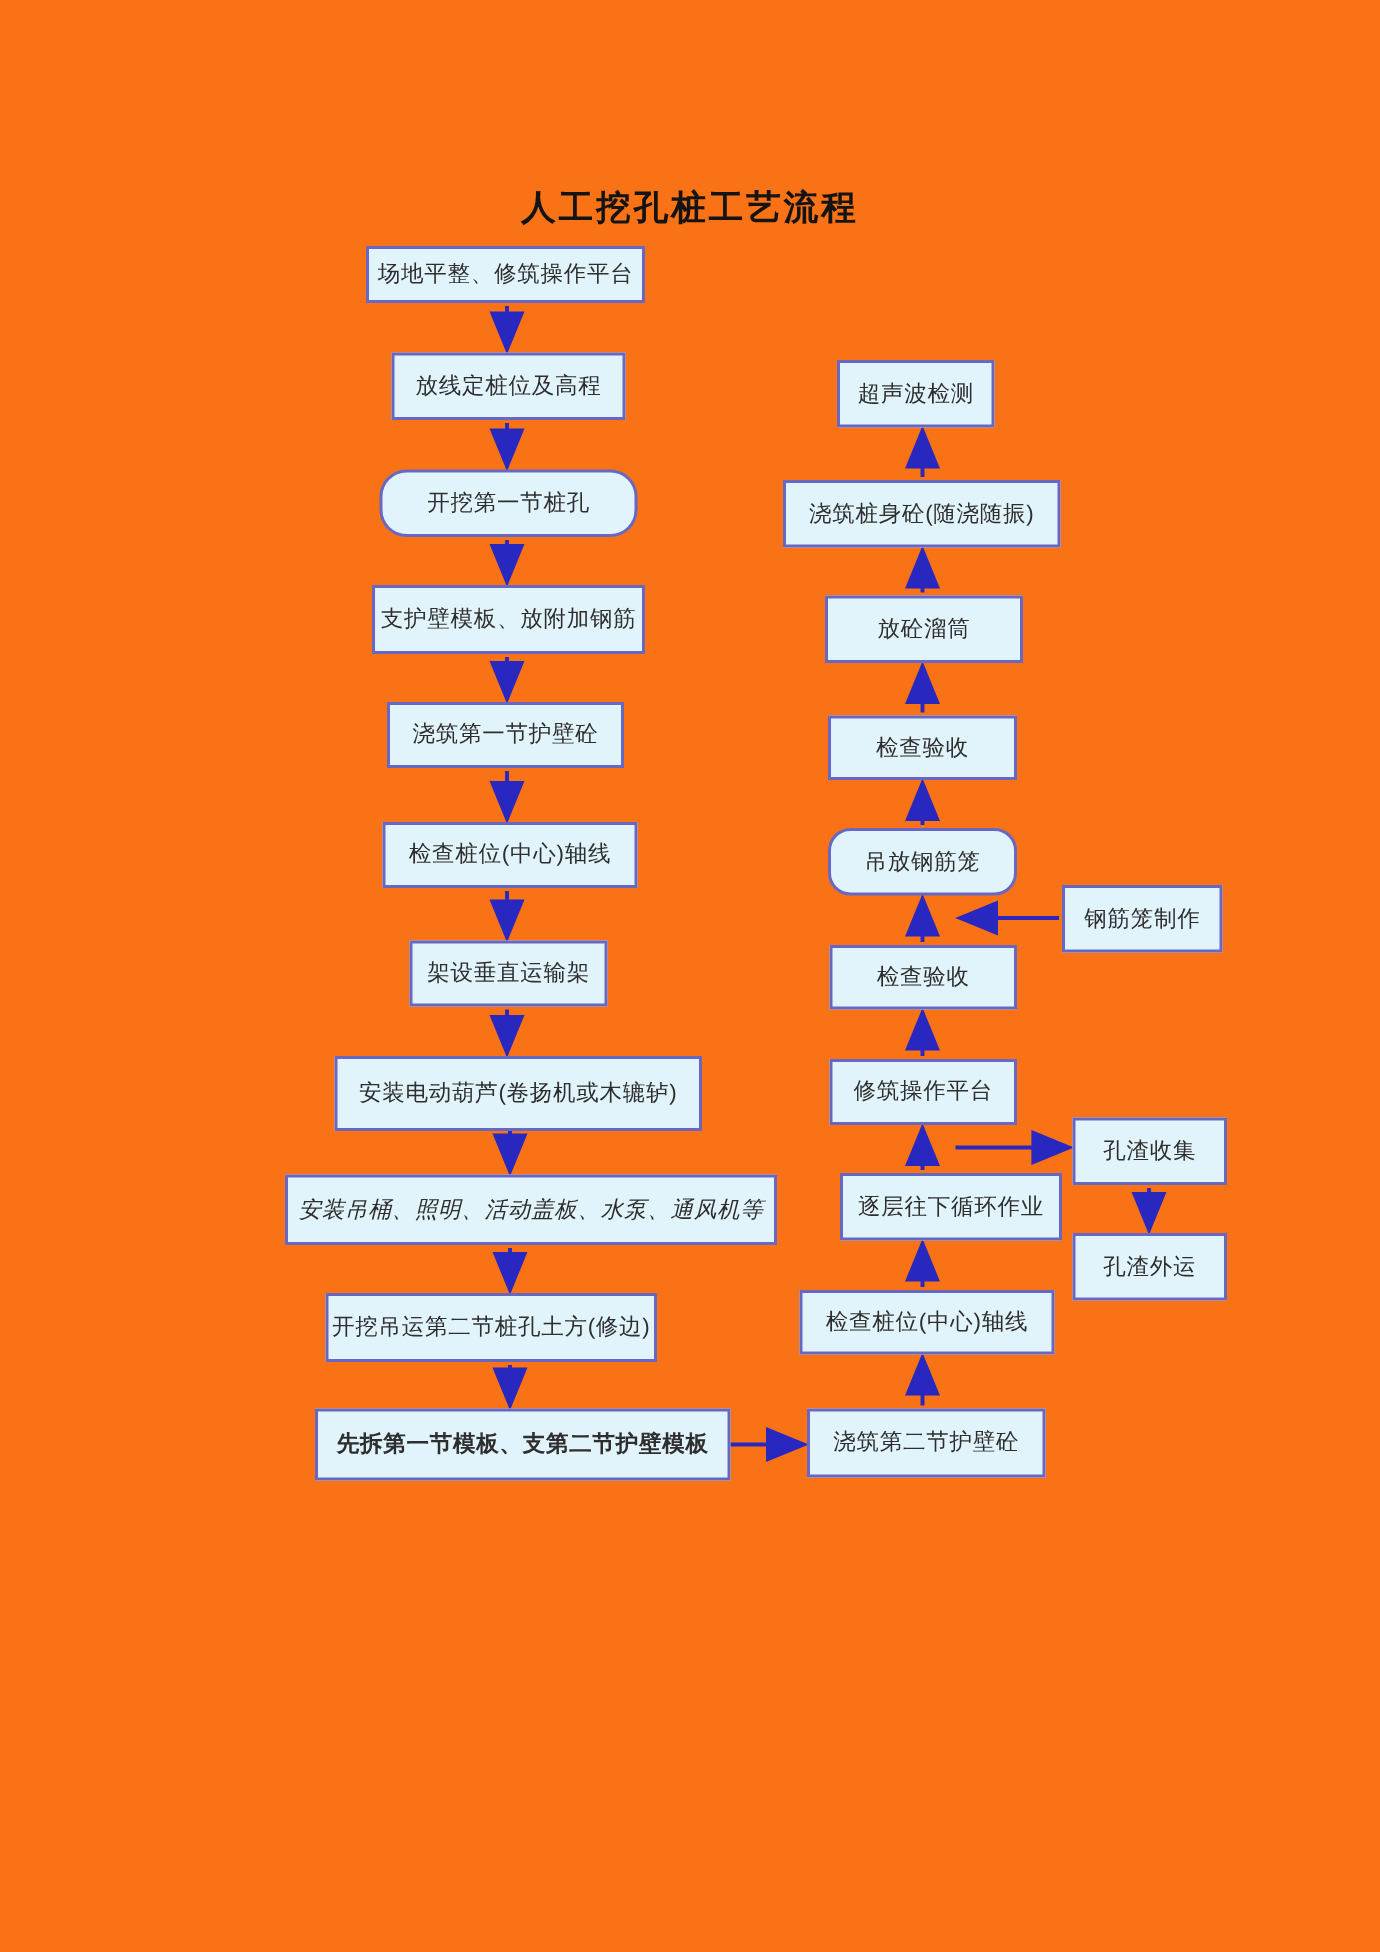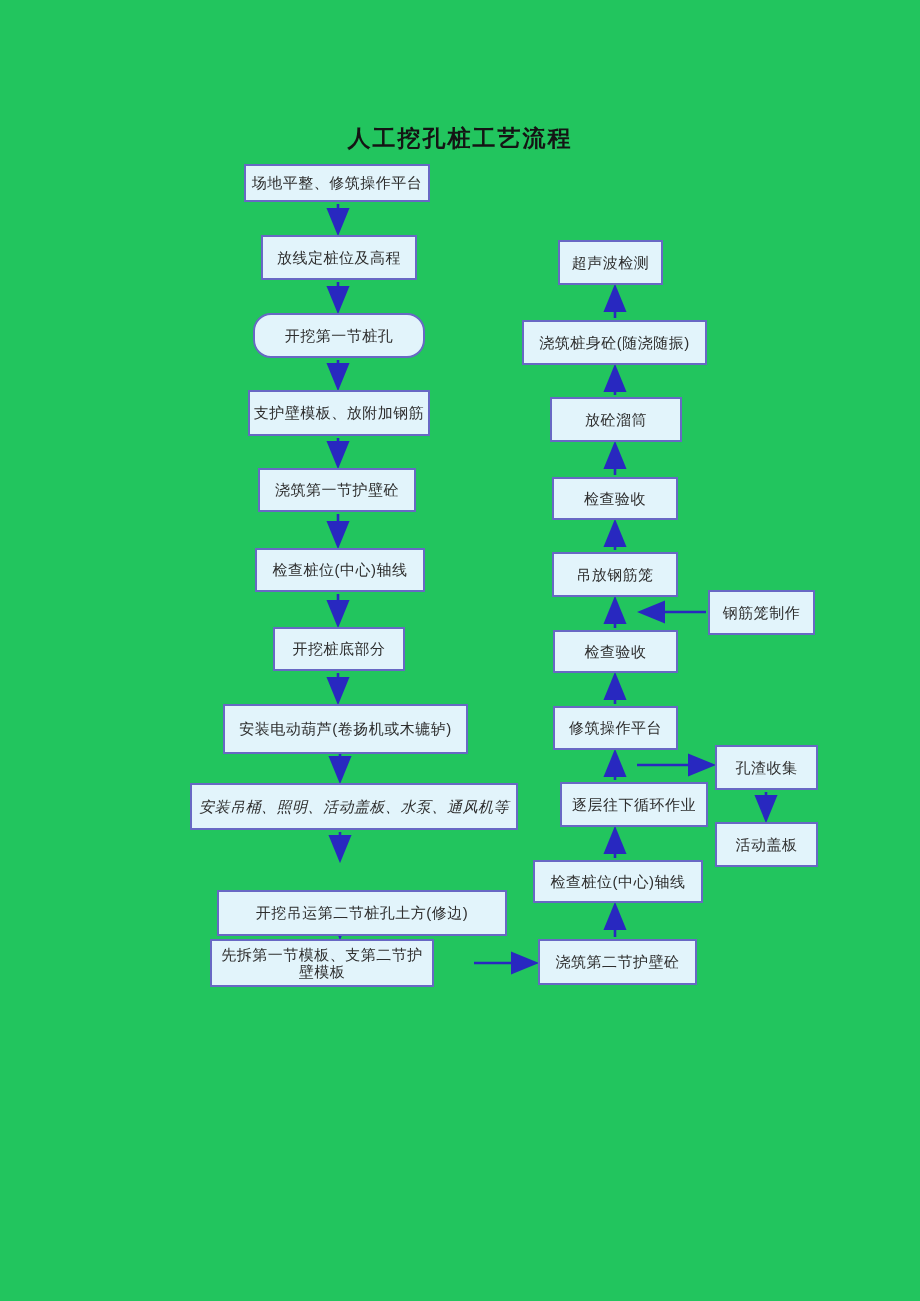--- a/index.html
+++ b/index.html
@@ -4,21 +4,21 @@
 <style>
   html, body {
     margin: 0;
     padding: 0;
     background: #ffffff;
   }
   .page {
     position: relative;
     width: 920px;
     height: 1301px;
-    background: #22c55e;
+    background: #f97316;
     overflow: hidden;
     font-family: "Liberation Sans", "DejaVu Sans", sans-serif;
   }
   .diagram-title {
     position: absolute;
     top: 123px;
     left: 0;
     width: 920px;
     margin: 0;
     text-align: center;
@@ -90,32 +90,32 @@
       <line x1="766" y1="792" x2="766" y2="818" stroke="#2828c0" stroke-width="2.6" marker-end="url(#arrowhead)"></line>
     </svg>
 
   <div id="flow" class="flow-layer">
       <div class="node" style="left: 244px; top: 164px; width: 186px; height: 38px;">场地平整、修筑操作平台</div>
       <div class="node" style="left: 261px; top: 235px; width: 156px; height: 45px;">放线定桩位及高程</div>
       <div class="node" style="left: 253px; top: 313px; width: 172px; height: 45px; border-radius: 18px;">开挖第一节桩孔</div>
       <div class="node" style="left: 248px; top: 390px; width: 182px; height: 46px;">支护壁模板、放附加钢筋</div>
       <div class="node" style="left: 258px; top: 468px; width: 158px; height: 44px;">浇筑第一节护壁砼</div>
       <div class="node" style="left: 255px; top: 548px; width: 170px; height: 44px;">检查桩位(中心)轴线</div>
-      <div class="node" style="left: 273px; top: 627px; width: 132px; height: 44px;">开挖桩底部分</div>
+      <div class="node" style="left: 273px; top: 627px; width: 132px; height: 44px;">架设垂直运输架</div>
       <div class="node" style="left: 223px; top: 704px; width: 245px; height: 50px;">安装电动葫芦(卷扬机或木辘轳)</div>
       <div class="node" style="left: 190px; top: 783px; width: 328px; height: 47px; font-style: italic;">安装吊桶、照明、活动盖板、水泵、通风机等</div>
-      <div class="node" style="left: 217px; top: 890px; width: 290px; height: 46px;">开挖吊运第二节桩孔土方(修边)</div>
-      <div class="node" style="left: 210px; top: 939px; width: 224px; height: 48px;">先拆第一节模板、支第二节护壁模板</div>
+      <div class="node" style="left: 217px; top: 862px; width: 221px; height: 46px;">开挖吊运第二节桩孔土方(修边)</div>
+      <div class="node" style="left: 210px; top: 939px; width: 277px; height: 48px; font-weight: bold;">先拆第一节模板、支第二节护壁模板</div>
       <div class="node" style="left: 558px; top: 240px; width: 105px; height: 45px;">超声波检测</div>
       <div class="node" style="left: 522px; top: 320px; width: 185px; height: 45px;">浇筑桩身砼(随浇随振)</div>
       <div class="node" style="left: 550px; top: 397px; width: 132px; height: 45px;">放砼溜筒</div>
       <div class="node" style="left: 552px; top: 477px; width: 126px; height: 43px;">检查验收</div>
-      <div class="node" style="left: 552px; top: 552px; width: 126px; height: 45px;">吊放钢筋笼</div>
+      <div class="node" style="left: 552px; top: 552px; width: 126px; height: 45px; border-radius: 15px;">吊放钢筋笼</div>
       <div class="node" style="left: 708px; top: 590px; width: 107px; height: 45px;">钢筋笼制作</div>
       <div class="node" style="left: 553px; top: 630px; width: 125px; height: 43px;">检查验收</div>
       <div class="node" style="left: 553px; top: 706px; width: 125px; height: 44px;">修筑操作平台</div>
       <div class="node" style="left: 715px; top: 745px; width: 103px; height: 45px;">孔渣收集</div>
       <div class="node" style="left: 560px; top: 782px; width: 148px; height: 45px; text-align: center;">逐层往下循环作业</div>
-      <div class="node" style="left: 715px; top: 822px; width: 103px; height: 45px;">活动盖板</div>
+      <div class="node" style="left: 715px; top: 822px; width: 103px; height: 45px;">孔渣外运</div>
       <div class="node" style="left: 533px; top: 860px; width: 170px; height: 43px;">检查桩位(中心)轴线</div>
       <div class="node" style="left: 538px; top: 939px; width: 159px; height: 46px;">浇筑第二节护壁砼</div>
     </div>
 </div>
 
 </body></html>

